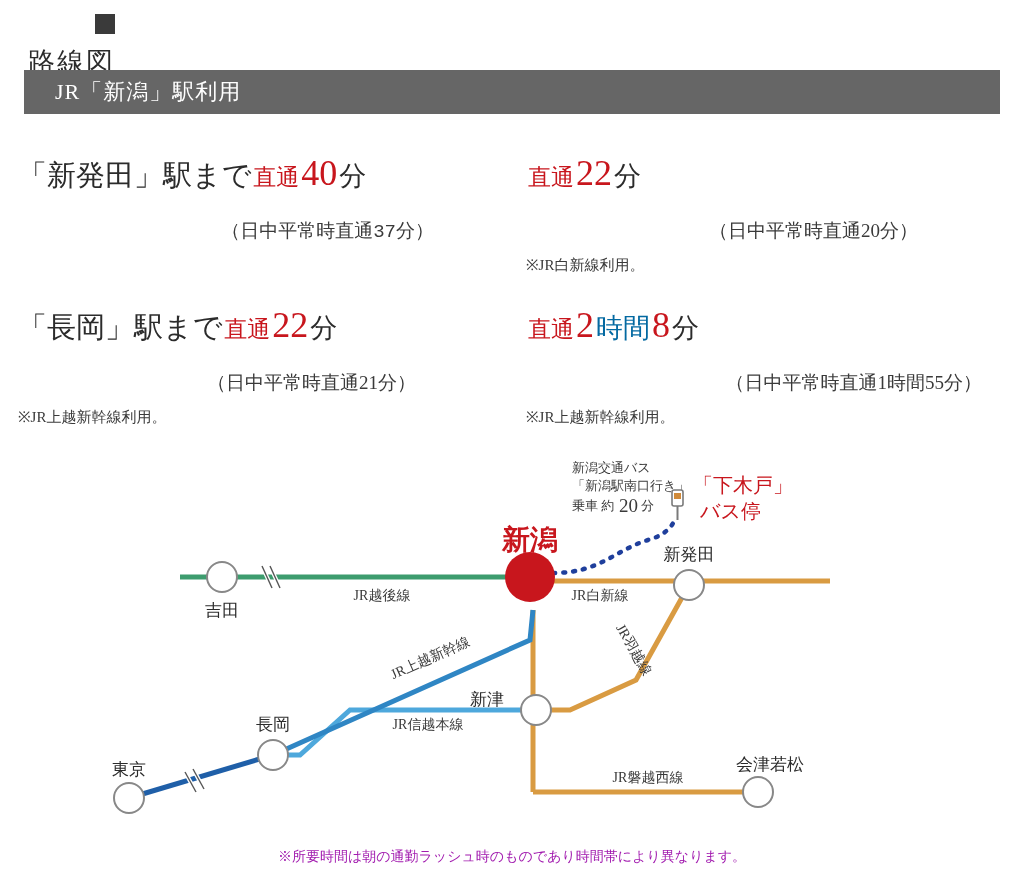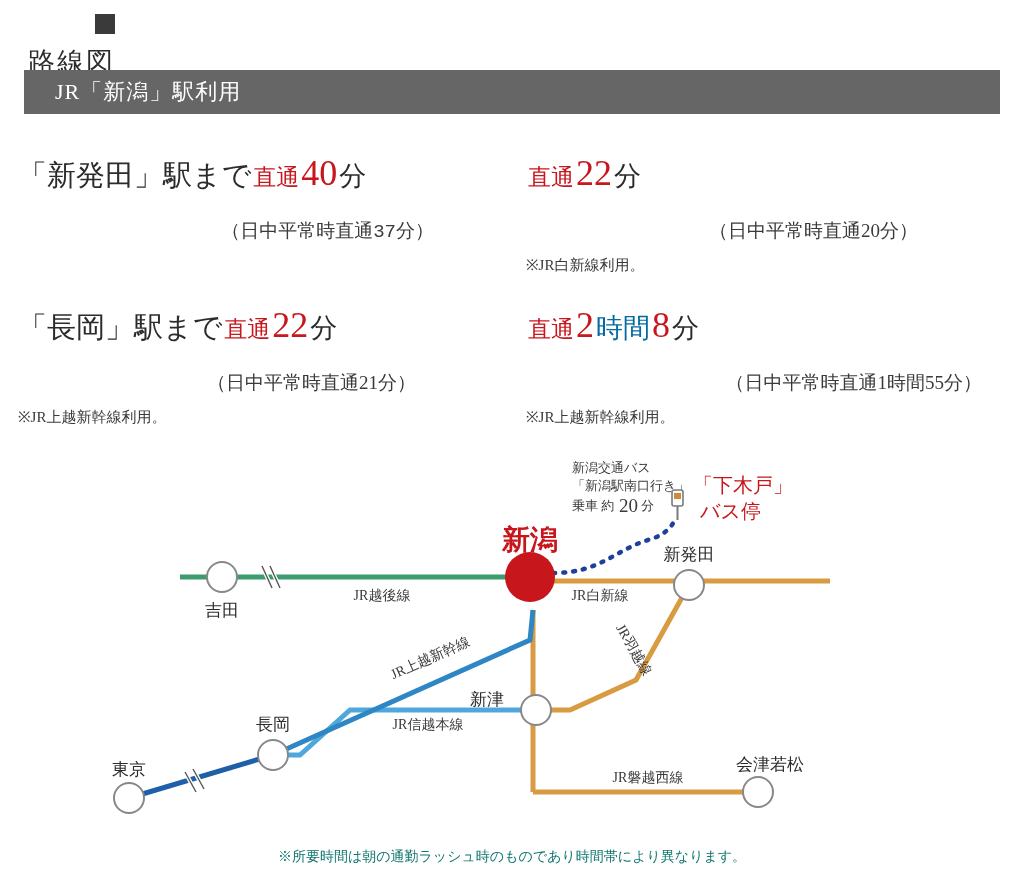--- a/index.html
+++ b/index.html
@@ -87,21 +87,21 @@
     position: absolute;
     left: 0; top: 440px;
     width: 1024px; height: 456px;
   }
   .diagram svg { display: block; }
 
   .footnote {
     position: absolute;
     left: 0; top: 848px; width: 1024px;
     text-align: center;
-    font-size: 14px; color: #0f766e;
+    font-size: 14px; color: #a21caf;
   }
 </style>
 </head>
 <body>
 
 <div class="page">
 
   <div class="title-row">
     <span class="title-square"></span>
     <span class="title-text">路線図</span>

